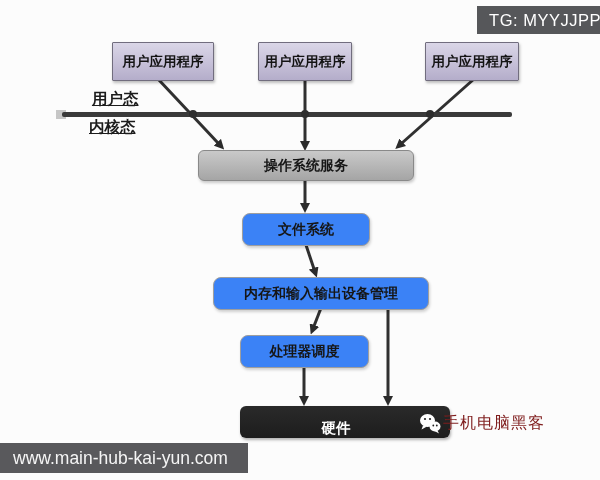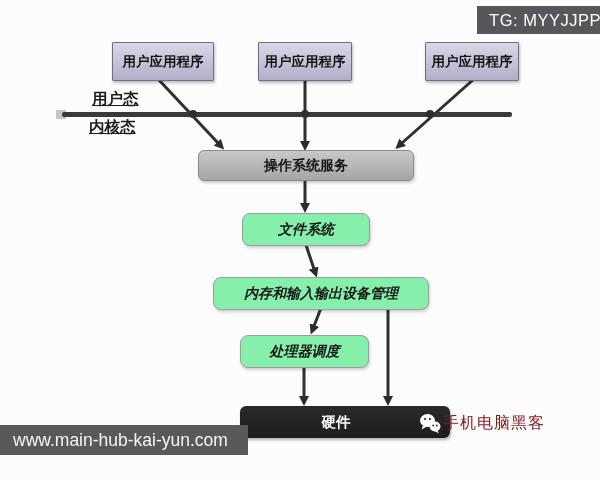--- a/index.html
+++ b/index.html
@@ -47,46 +47,46 @@
   
   .os-box{
     left:198px;top:150px;width:214px;height:29px;
     background:linear-gradient(180deg,#c9c9c9,#a5a5a5);
     border:1.5px solid #898989;border-radius:6px;
     box-shadow:1px 2px 3px rgba(0,0,0,.2);
     display:flex;align-items:center;justify-content:center;
     font-size:14px;font-weight:700;color:#161616;
   }
   .white-box{
-    background:#86efac;
+    background:#3b82f6;
     border:1.4px solid #9e9e9e;border-radius:8px;
     box-shadow:1px 2px 3px rgba(0,0,0,.18);
     display:flex;align-items:center;justify-content:center;
-    font-size:14px;font-weight:700;color:#161616;font-style:italic;
+    font-size:14px;font-weight:700;color:#161616;
   }
   .fs-box{left:242px;top:213px;width:126px;height:31px;}
   .mem-box{left:213px;top:277px;width:214px;height:31px;}
   .sched-box{left:240px;top:335px;width:127px;height:31px;text-align:center;}
 
   .hw-box{
     left:240px;top:406px;width:210px;height:32px;
     background:linear-gradient(180deg,#2a2a2a,#1d1d1d);
     border-radius:6px;box-shadow:1px 2px 3px rgba(0,0,0,.3);
-    display:flex;align-items:center;justify-content:center;
+    display:flex;align-items:flex-end;justify-content:center;
     font-size:14.5px;font-weight:700;color:#ffffff;
   }
   .hw-box span{margin-right:18px;}
 
   
   .wm-icon{left:418px;top:411px;width:24px;height:24px;}
   .wm-text{left:443px;top:413px;font-size:16px;color:#7f1d1d;letter-spacing:1px;}
 
   
   .url-bar{
-    left:0;top:425px;width:248px;height:30px;
+    left:0;top:443px;width:248px;height:30px;
     background:#59595c;color:#f5f5f5;
     font-size:17.5px;
     display:flex;align-items:center;padding-left:13px;box-sizing:border-box;
   }
 
   svg.connectors{left:0;top:0;pointer-events:none;}
 </style>
 </head>
 <body>
 

